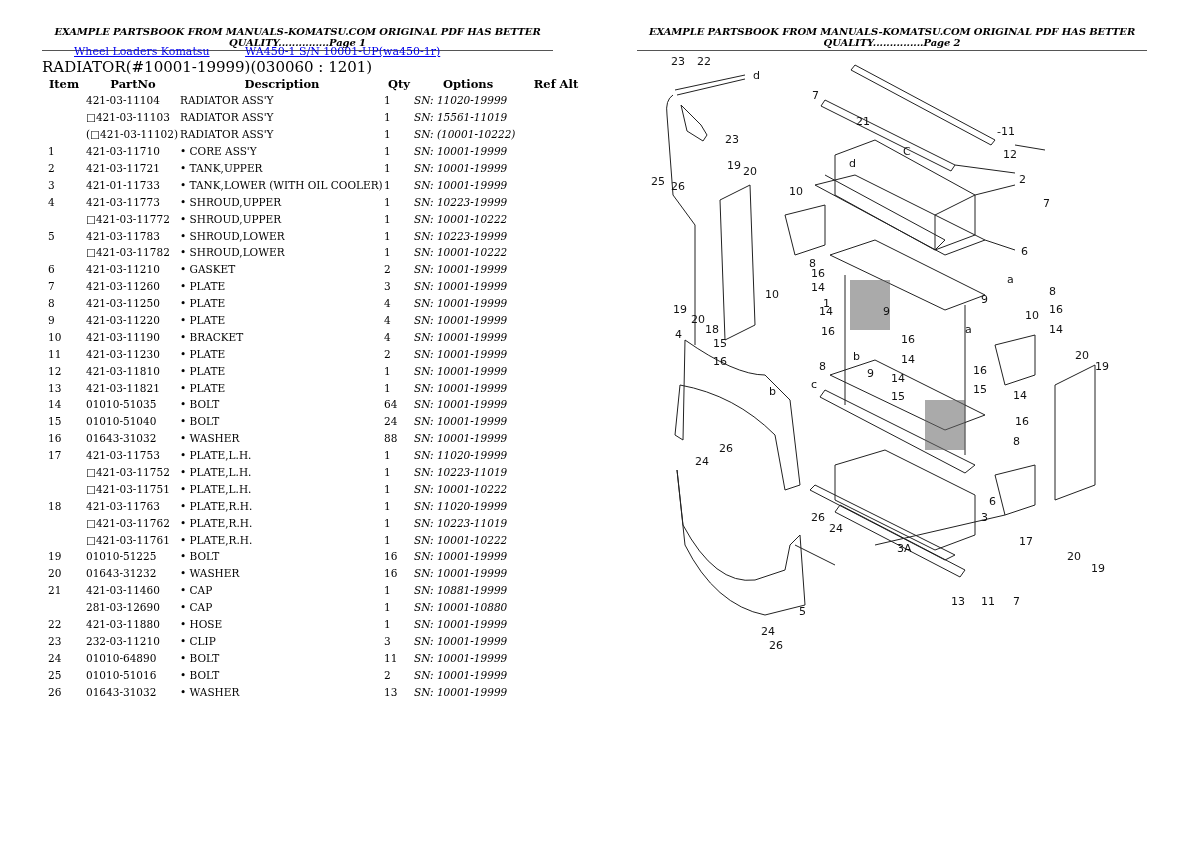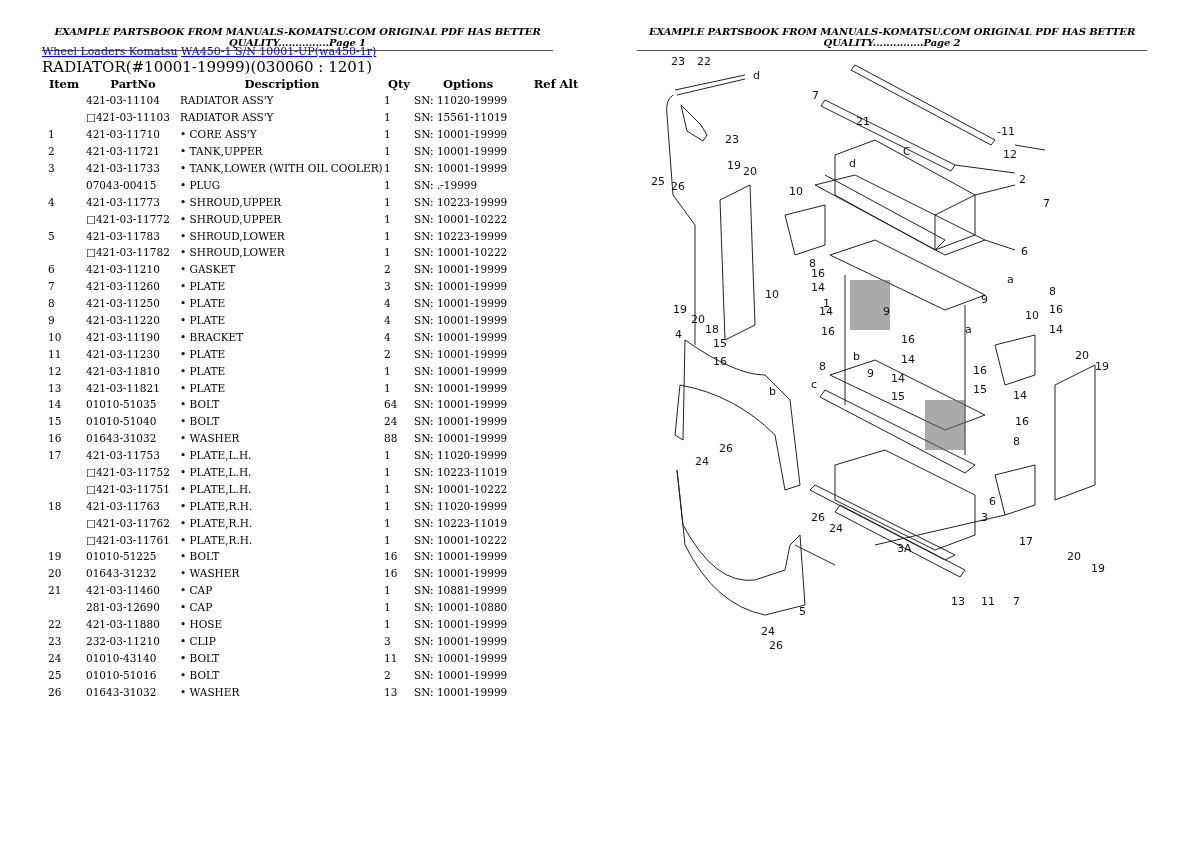--- a/index.html
+++ b/index.html
@@ -7,30 +7,30 @@
          font-family:"DejaVu Serif","Liberation Serif",serif; color:#000; }
   .page { position:absolute; top:0; height:842px; }
   .page-left { left:0; width:595px; }
   .page-right { left:595px; width:595px; }
   .hdr { position:absolute; top:26px; font-family:"DejaVu Serif","Liberation Serif",serif;
          font-style:italic; font-weight:bold; font-size:10px; text-align:center;
          border-bottom:1px solid #555; padding-bottom:2px; letter-spacing:-0.1px; }
   .page-left .hdr { left:42px; width:511px; }
   .page-right .hdr { left:42px; width:510px; }
   .crumbs { position:absolute; left:42px; top:45px; font-size:11px; line-height:14px; }
-  .crumbs a { color:#0000ee; text-decoration:underline; cursor:pointer; }
+  .crumbs a { color:#0000ee; text-decoration:underline; cursor:pointer;margin-left:32px; }
   .subtitle { position:absolute; left:42px; top:60px; font-size:15px; line-height:14px; }
   table.parts { position:absolute; left:42px; top:76px; border-collapse:collapse; font-size:10.5px; }
   table.parts th { font-weight:bold; font-size:11.5px; text-align:center; padding:0 4px; height:16px; }
   table.parts td { height:16.9px; padding:0; white-space:nowrap; line-height:16px; }
   td.c-item { width:36px; padding-left:6px !important; }
   td.c-part { width:86px; }
   td.c-desc { width:196px; }
   td.c-qty { width:22px; }
-  td.c-opt { width:100px; }
+  td.c-opt { width:100px;font-style:italic; }
   td.c-ref { width:60px; }
   th.h-item { width:36px;margin-top:8px; } th.h-part { width:86px; } th.h-desc { width:196px; }
   th.h-qty { width:22px; } th.h-opt { width:100px; } th.h-ref { width:60px; }
   .diagram { position:absolute; left:40px; top:45px; width:540px; height:610px; }
   .diagram svg text { font-family:"DejaVu Sans","Liberation Sans",sans-serif; font-size:11px; fill:#111; }
 </style>
 </head>
 <body>
 
 <div class="page page-left">
@@ -64,49 +64,49 @@
         </tr>
         <tr>
           <td class="c-item"></td>
           <td class="c-part">□421-03-11103</td>
           <td class="c-desc">RADIATOR ASS'Y</td>
           <td class="c-qty">1</td>
           <td class="c-opt">SN: 15561-11019</td>
           <td class="c-ref"></td>
         </tr>
         <tr>
+          <td class="c-item"></td>
+          <td class="c-part">(□421-03-11102)</td>
+          <td class="c-desc">RADIATOR ASS'Y</td>
+          <td class="c-qty">1</td>
+          <td class="c-opt">SN: (10001-10222)</td>
+          <td class="c-ref"></td>
+        </tr>
+        <tr>
           <td class="c-item">1</td>
           <td class="c-part">421-03-11710</td>
           <td class="c-desc">• CORE ASS'Y</td>
           <td class="c-qty">1</td>
           <td class="c-opt">SN: 10001-19999</td>
           <td class="c-ref"></td>
         </tr>
         <tr>
           <td class="c-item">2</td>
           <td class="c-part">421-03-11721</td>
           <td class="c-desc">• TANK,UPPER</td>
           <td class="c-qty">1</td>
           <td class="c-opt">SN: 10001-19999</td>
           <td class="c-ref"></td>
         </tr>
         <tr>
           <td class="c-item">3</td>
-          <td class="c-part">421-03-11733</td>
+          <td class="c-part">421-01-11733</td>
           <td class="c-desc">• TANK,LOWER (WITH OIL COOLER)</td>
           <td class="c-qty">1</td>
           <td class="c-opt">SN: 10001-19999</td>
-          <td class="c-ref"></td>
-        </tr>
-        <tr>
-          <td class="c-item"></td>
-          <td class="c-part">07043-00415</td>
-          <td class="c-desc">• PLUG</td>
-          <td class="c-qty">1</td>
-          <td class="c-opt">SN: .-19999</td>
           <td class="c-ref"></td>
         </tr>
         <tr>
           <td class="c-item">4</td>
           <td class="c-part">421-03-11773</td>
           <td class="c-desc">• SHROUD,UPPER</td>
           <td class="c-qty">1</td>
           <td class="c-opt">SN: 10223-19999</td>
           <td class="c-ref"></td>
         </tr>
@@ -313,21 +313,21 @@
         <tr>
           <td class="c-item">23</td>
           <td class="c-part">232-03-11210</td>
           <td class="c-desc">• CLIP</td>
           <td class="c-qty">3</td>
           <td class="c-opt">SN: 10001-19999</td>
           <td class="c-ref"></td>
         </tr>
         <tr>
           <td class="c-item">24</td>
-          <td class="c-part">01010-43140</td>
+          <td class="c-part">01010-64890</td>
           <td class="c-desc">• BOLT</td>
           <td class="c-qty">11</td>
           <td class="c-opt">SN: 10001-19999</td>
           <td class="c-ref"></td>
         </tr>
         <tr>
           <td class="c-item">25</td>
           <td class="c-part">01010-51016</td>
           <td class="c-desc">• BOLT</td>
           <td class="c-qty">2</td>

